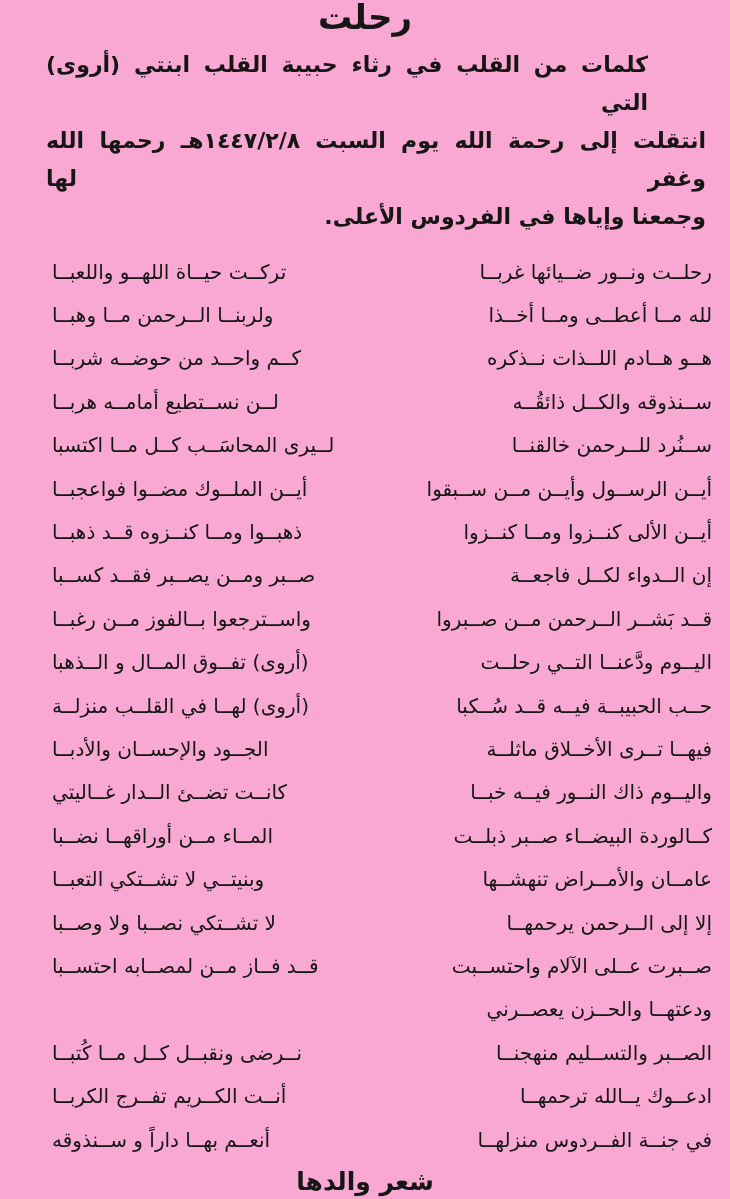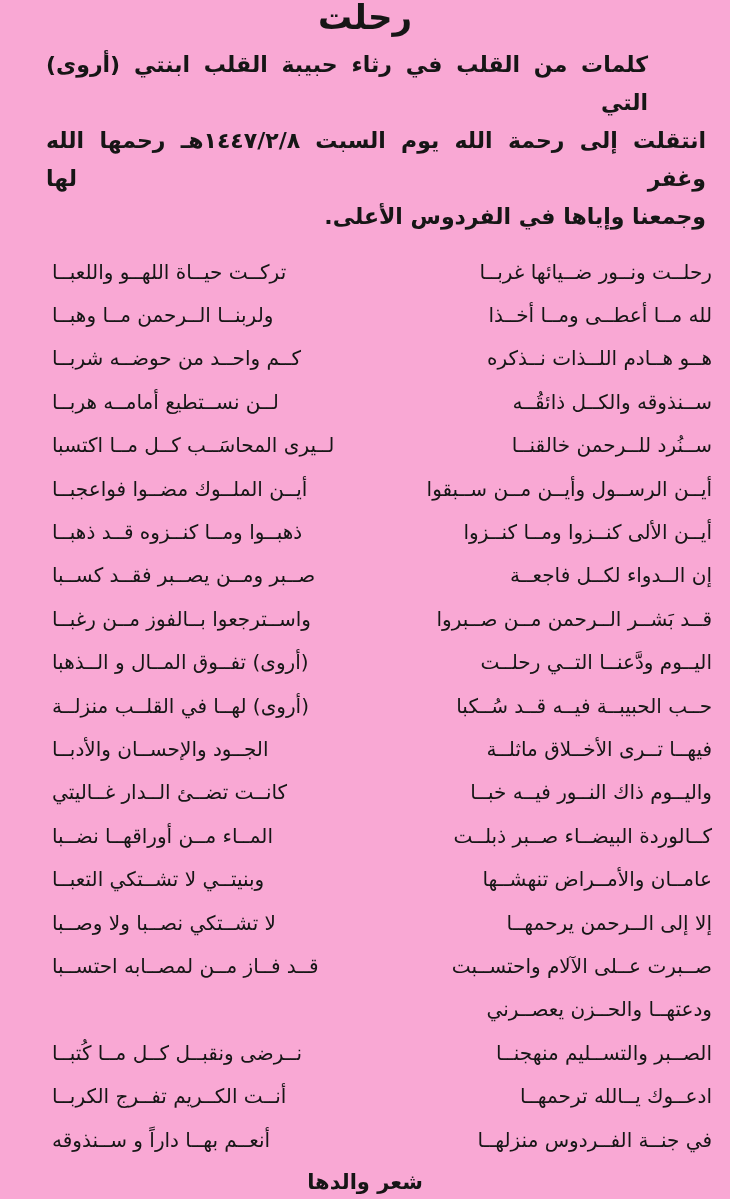--- a/index.html
+++ b/index.html
@@ -19,21 +19,21 @@
   .intro-line.l1{text-align:justify;text-align-last:justify;padding-right:58px;}
   .intro-line.l2{text-align:justify;text-align-last:justify;}
   .intro-line.l3{text-align:right;}
   .verses{padding:10px 18px 0 52px;}
   .verse-row{
     display:flex;justify-content:space-between;align-items:center;
     height:43.4px;font-size:20px;white-space:nowrap;
   }
   .hemistich{display:inline-block;margin-top:8px;}
   .footer{text-align:center;font-weight:bold;margin-top:10px;}
-  .attribution{font-size:21px;line-height:30px;margin-top:6px;}
+  .attribution{font-size:25px;line-height:30px;margin-top:6px;}
 </style>
 </head>
 <body>
 
 <div class="page">
 
   <div class="title">رحلت</div>
 
   <div class="intro">
     <div class="intro-line l1">كلمات من القلب في رثاء حبيبة القلب ابنتي (أروى) التي</div>

